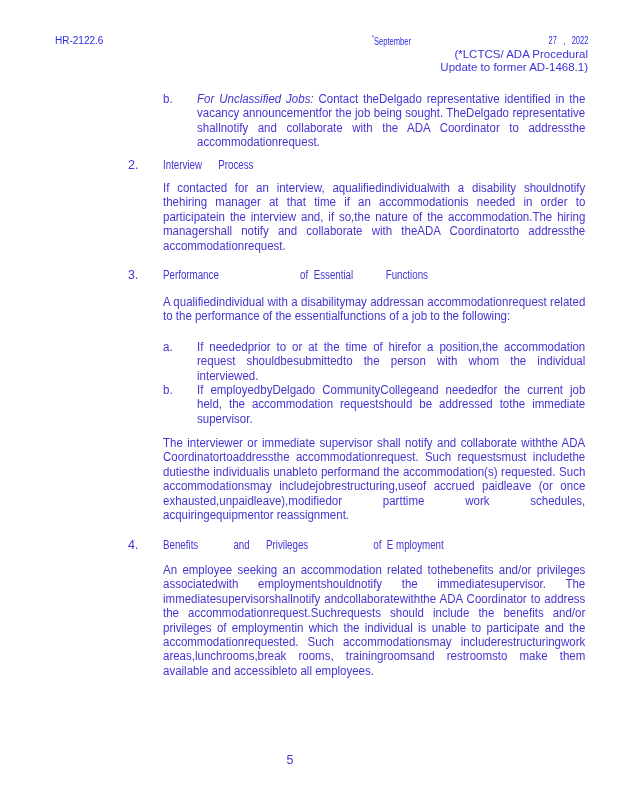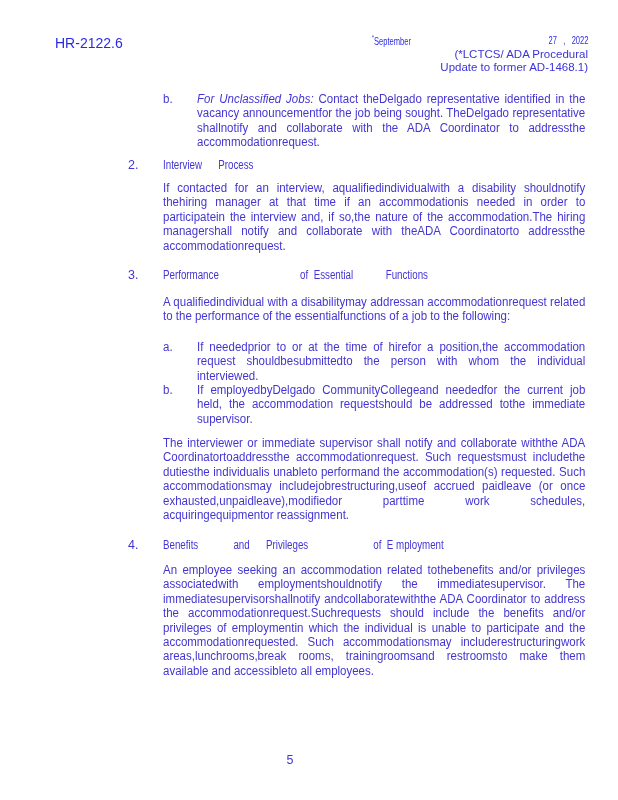--- a/index.html
+++ b/index.html
@@ -10,21 +10,21 @@
     background: #ffffff;
     overflow: hidden;
     font-family: "Liberation Sans", sans-serif;
     color: #4335d2;
   }
   .abs { position: absolute; }
 
   
   .doc-number {
     left: 55px; top: 35px;
-    font-size: 14px;
+    font-size: 10px;
     color: #2a2ae6;
   }
   .date-row {
     left: 372px; right: 30px; top: 34px;
     display: flex;
     justify-content: space-between;
     font-size: 10.5px;
     color: #2a2ae6;
   }
   .note {

